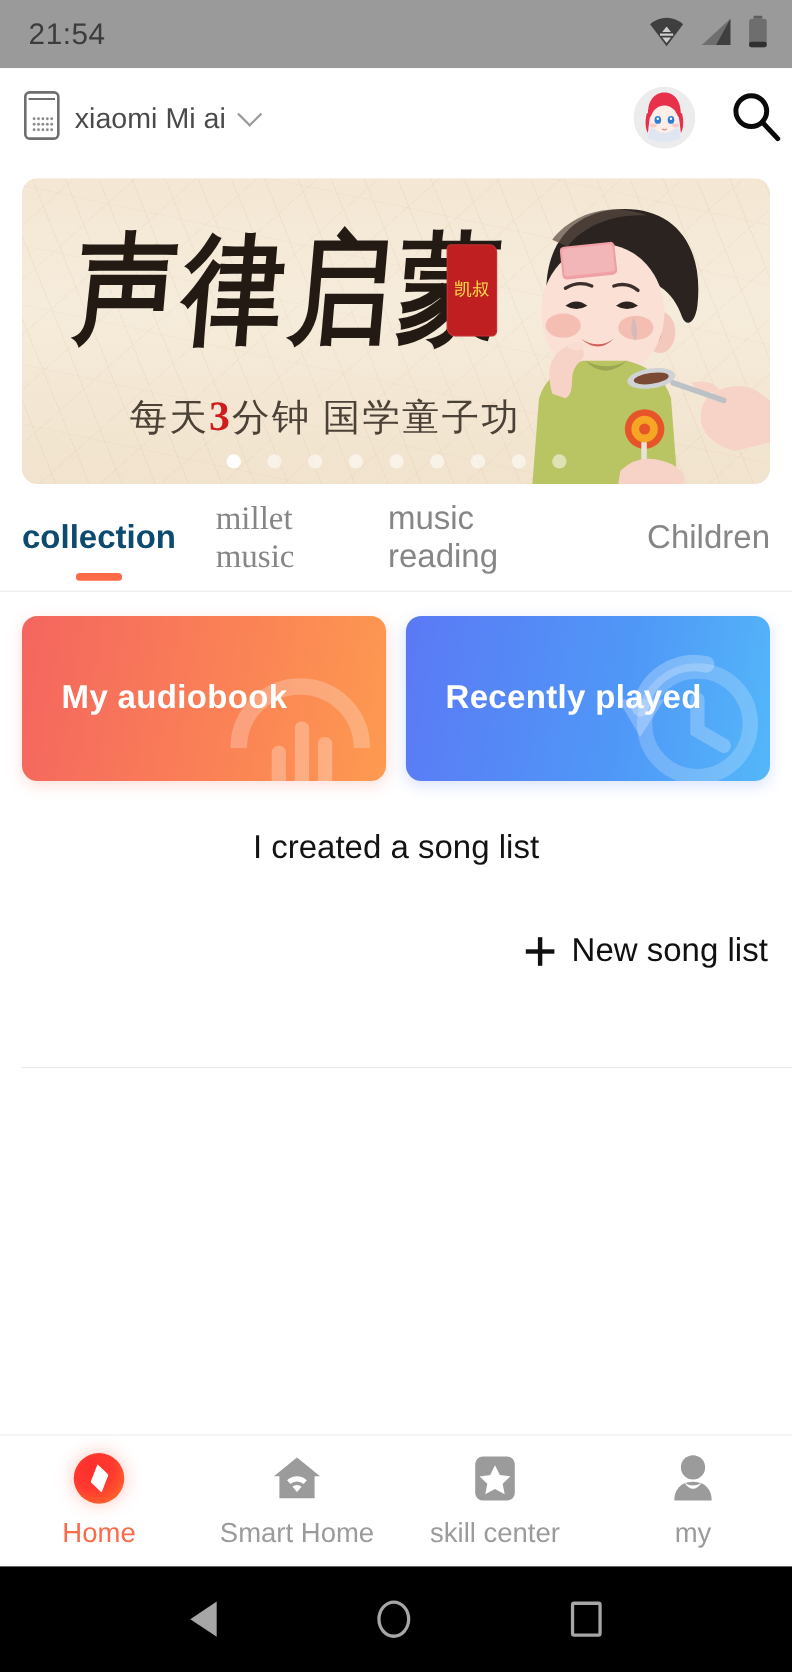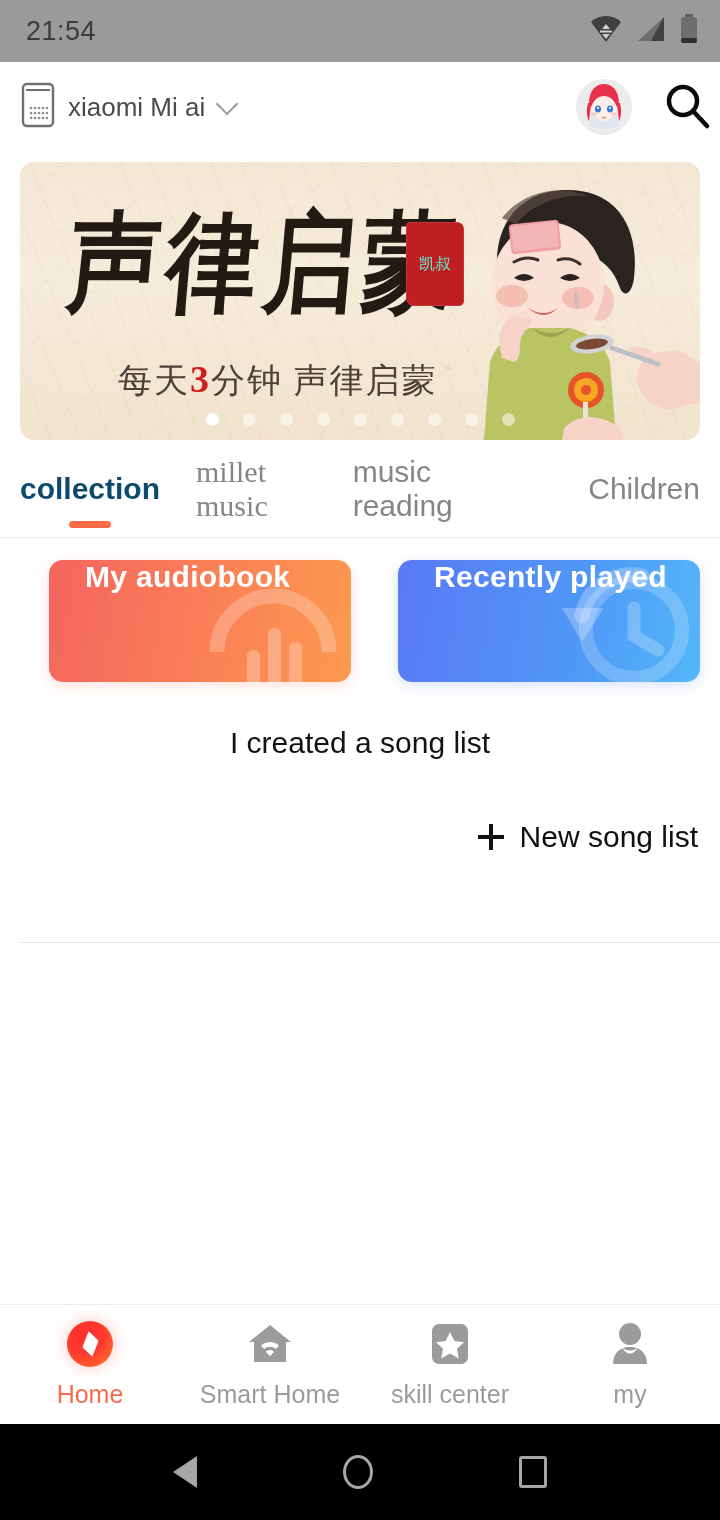--- a/index.html
+++ b/index.html
@@ -50,24 +50,24 @@
       repeating-linear-gradient(-42deg, rgba(193,139,104,.10) 0 1px, transparent 1px 37px),
       repeating-linear-gradient(12deg, rgba(180,120,90,.07) 0 1px, transparent 1px 53px);
   }
   .calli {
     position:absolute; left:48px; top:40px; width:380px; height:135px;
     font-family:"Liberation Serif", serif;
     font-size:92px; color:#231a14; letter-spacing:6px; white-space:nowrap;
     font-weight:700; transform:skewX(-5deg) scaleY(1.18);
   }
   .seal {
-    position:absolute; left:386px; top:60px; width:58px; height:84px;
+    position:absolute; left:386px; top:60px; width:46px; height:84px;
     background:#c01f22; border-radius:4px 7px 5px 8px;
     display:flex; align-items:center; justify-content:center;
-    font-family:"Liberation Serif", serif; font-size:16px; color:#5eead4;
+    font-family:"Liberation Serif", serif; font-size:16px; color:#fde047;
     line-height:1.05; letter-spacing:0; text-align:center;
     box-shadow:inset 0 0 0 1px rgba(255,255,255,.10);
   }
   .subtitle {
     position:absolute; left:98px; top:195px;
     font-family:"Liberation Serif", serif; font-size:34px; color:#4b4136;
     letter-spacing:2px; white-space:nowrap;
   }
   .subtitle .big3 { color:#cf1d1d; font-weight:700; font-size:38px; }
 
@@ -84,22 +84,22 @@
   .tab { font-size:30px; color:#868686; position:relative; padding:0 2px; }
   .tab.active { color:#0c4a6e; font-weight:700; }
   .tab.active .ul {
     position:absolute; left:50%; transform:translateX(-50%);
     bottom:-22px; width:42px; height:7px; border-radius:4px; background:#fc6a48;
   }
 
   
   .cards { display:flex; gap:18px; padding:22px 20px 0 20px; }
   .card {
-    position:relative; flex:1; height:122px; border-radius:14px; overflow:hidden;
-    display:flex; margin-left:29px;
+    position:relative; flex:1; height:150px; border-radius:14px; overflow:hidden;
+    display:flex; align-items:center;
   }
   .card-label {
     position:relative; z-index:2; color:#fff; font-size:30px; font-weight:700;
     padding-left:36px; letter-spacing:.3px;
   }
   .card.audiobook { background:linear-gradient(100deg,#f4655f 0%,#fb8555 62%,#fd9a50 100%);
                     box-shadow:0 4px 14px rgba(250,120,90,.22); }
   .card.recent  { background:linear-gradient(100deg,#5b79f5 0%,#4f98f7 60%,#54b7f9 100%);
                   box-shadow:0 4px 14px rgba(90,130,245,.22); }
   .card-wm { position:absolute; right:4px; bottom:-14px; width:150px; height:150px; z-index:1; opacity:.92; }
@@ -231,21 +231,21 @@
 
   <div class="banner-wrap">
     <div class="banner">
       <div class="paper-fiber"></div>
 
       <div class="calli">声律启蒙</div>
 
       <div class="seal">凯叔</div>
 
       <div class="subtitle">
-        <span>每天</span><span class="big3">3</span><span>分钟  声律启蒙</span>
+        <span>每天</span><span class="big3">3</span><span>分钟  国学童子功</span>
       </div>
 
       <div class="child-art">
         <svg width="268" height="278" viewBox="0 0 268 278">
 
           <path d="M66 120 c-8 -58 22 -92 70 -92 c46 0 72 34 66 88 c-2 16 -10 20 -14 10 c-8 -24 -26 -36 -52 -36 c-28 0 -46 14 -54 38 c-4 12 -14 8 -16 -8 z" fill="#2a2320"></path>
           <path d="M70 56 c20 -26 56 -34 86 -22 c-28 -2 -56 8 -72 28 z" fill="#5a4a42" opacity=".7"></path>
 
           <ellipse cx="168" cy="140" rx="14" ry="19" fill="#f3c9bd"></ellipse>
           <path d="M164 134 q7 6 2 14" stroke="#d99a8c" stroke-width="2" fill="none"></path>

